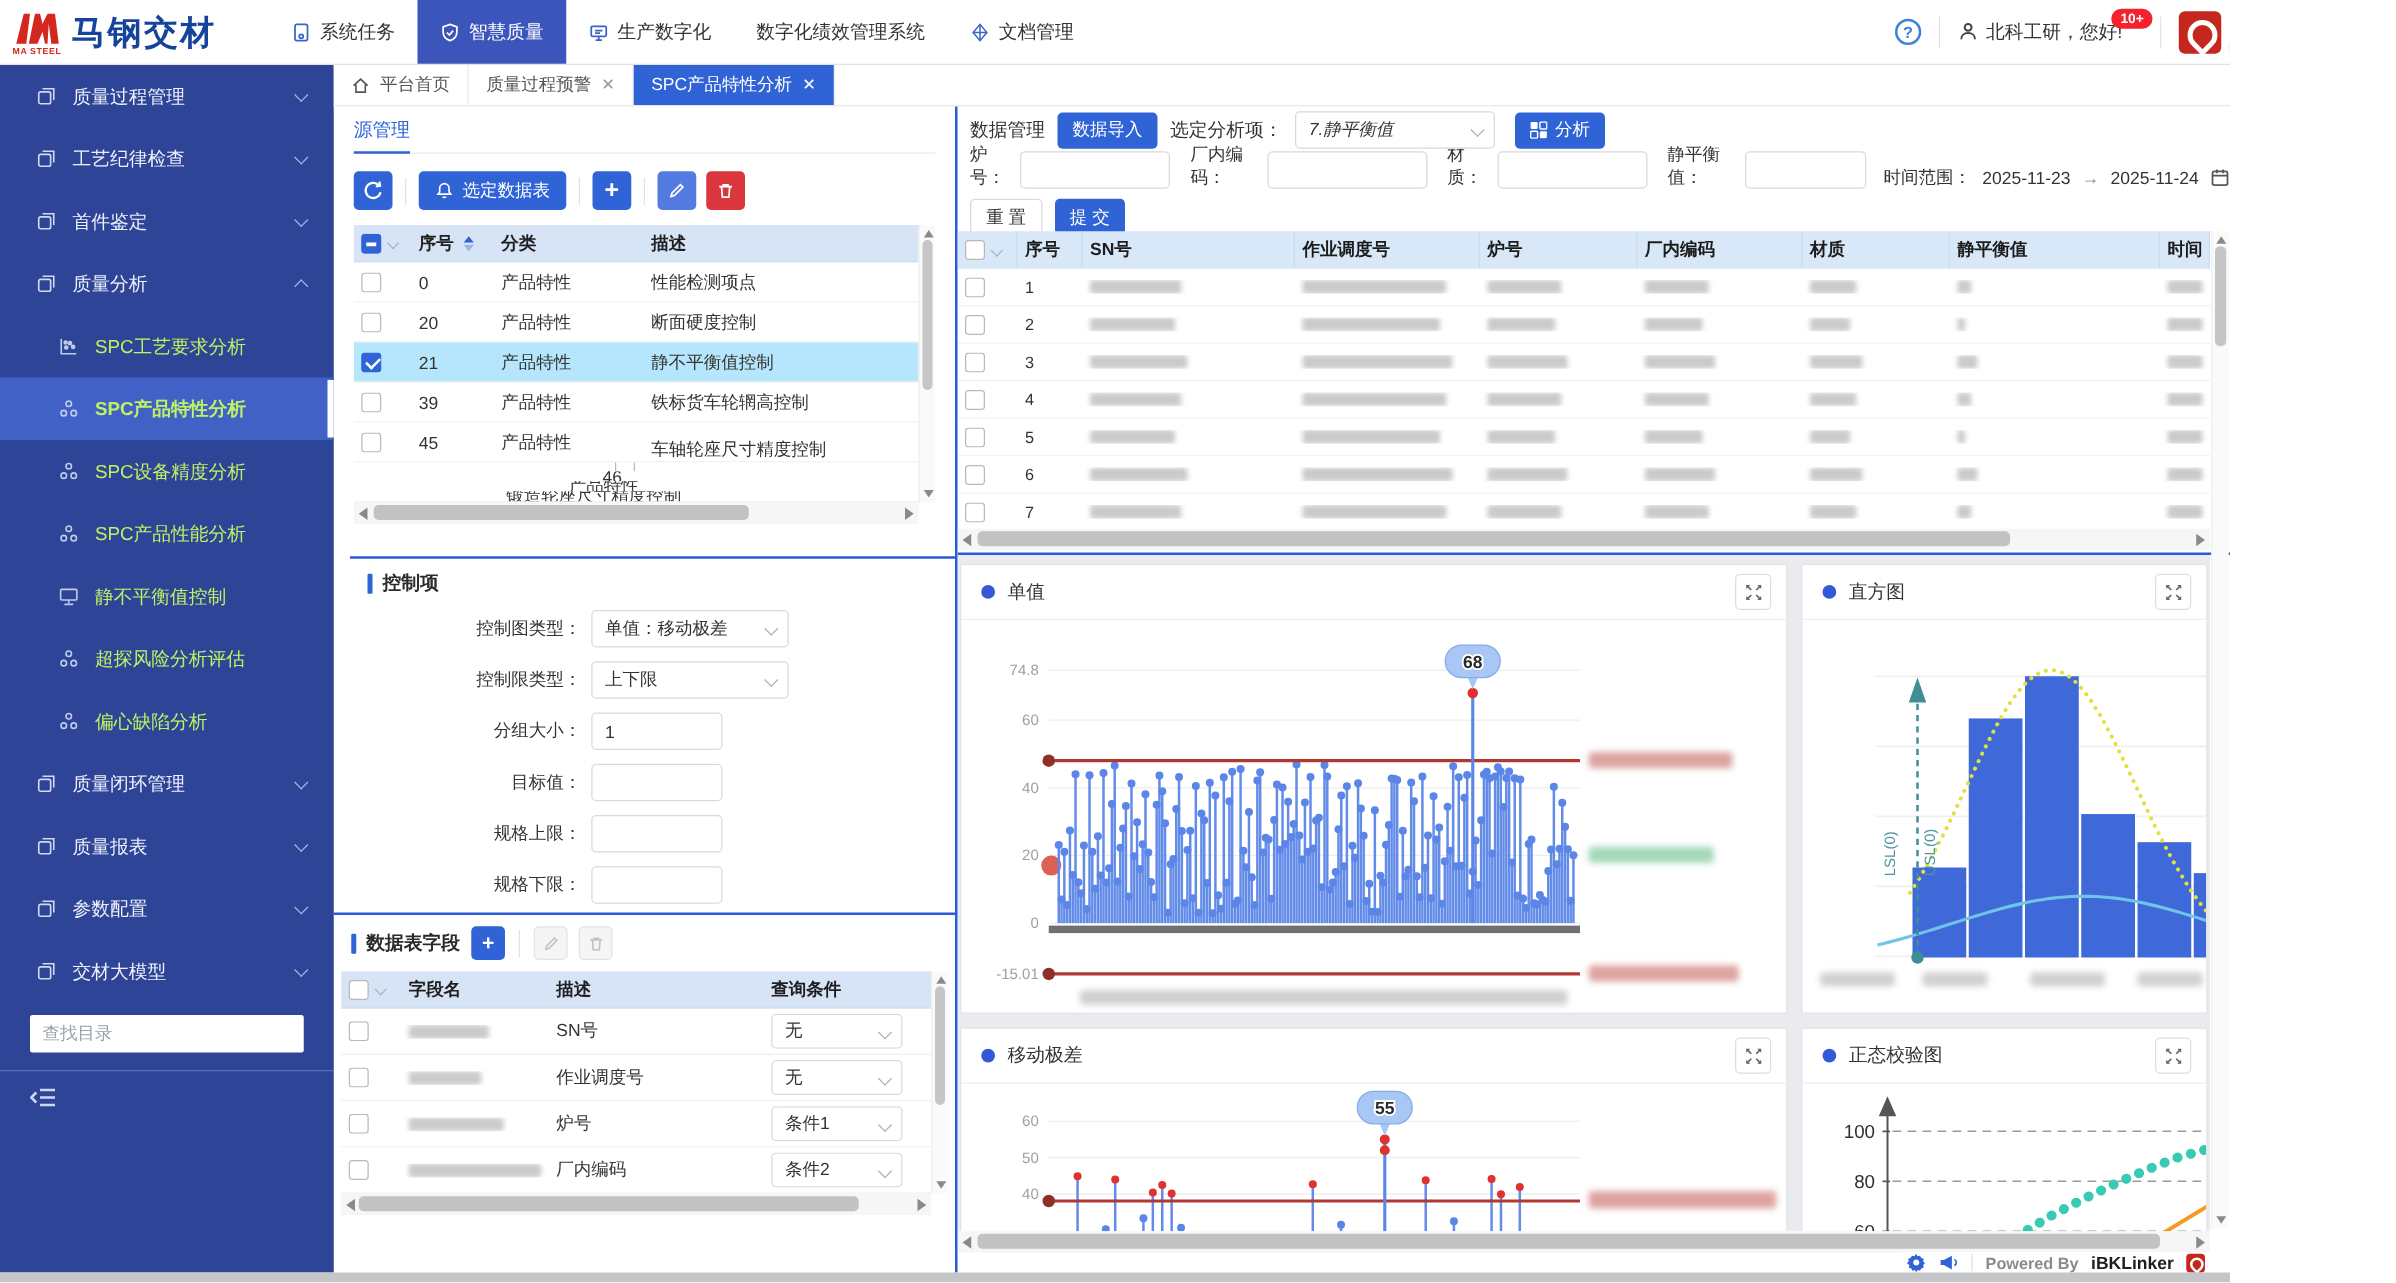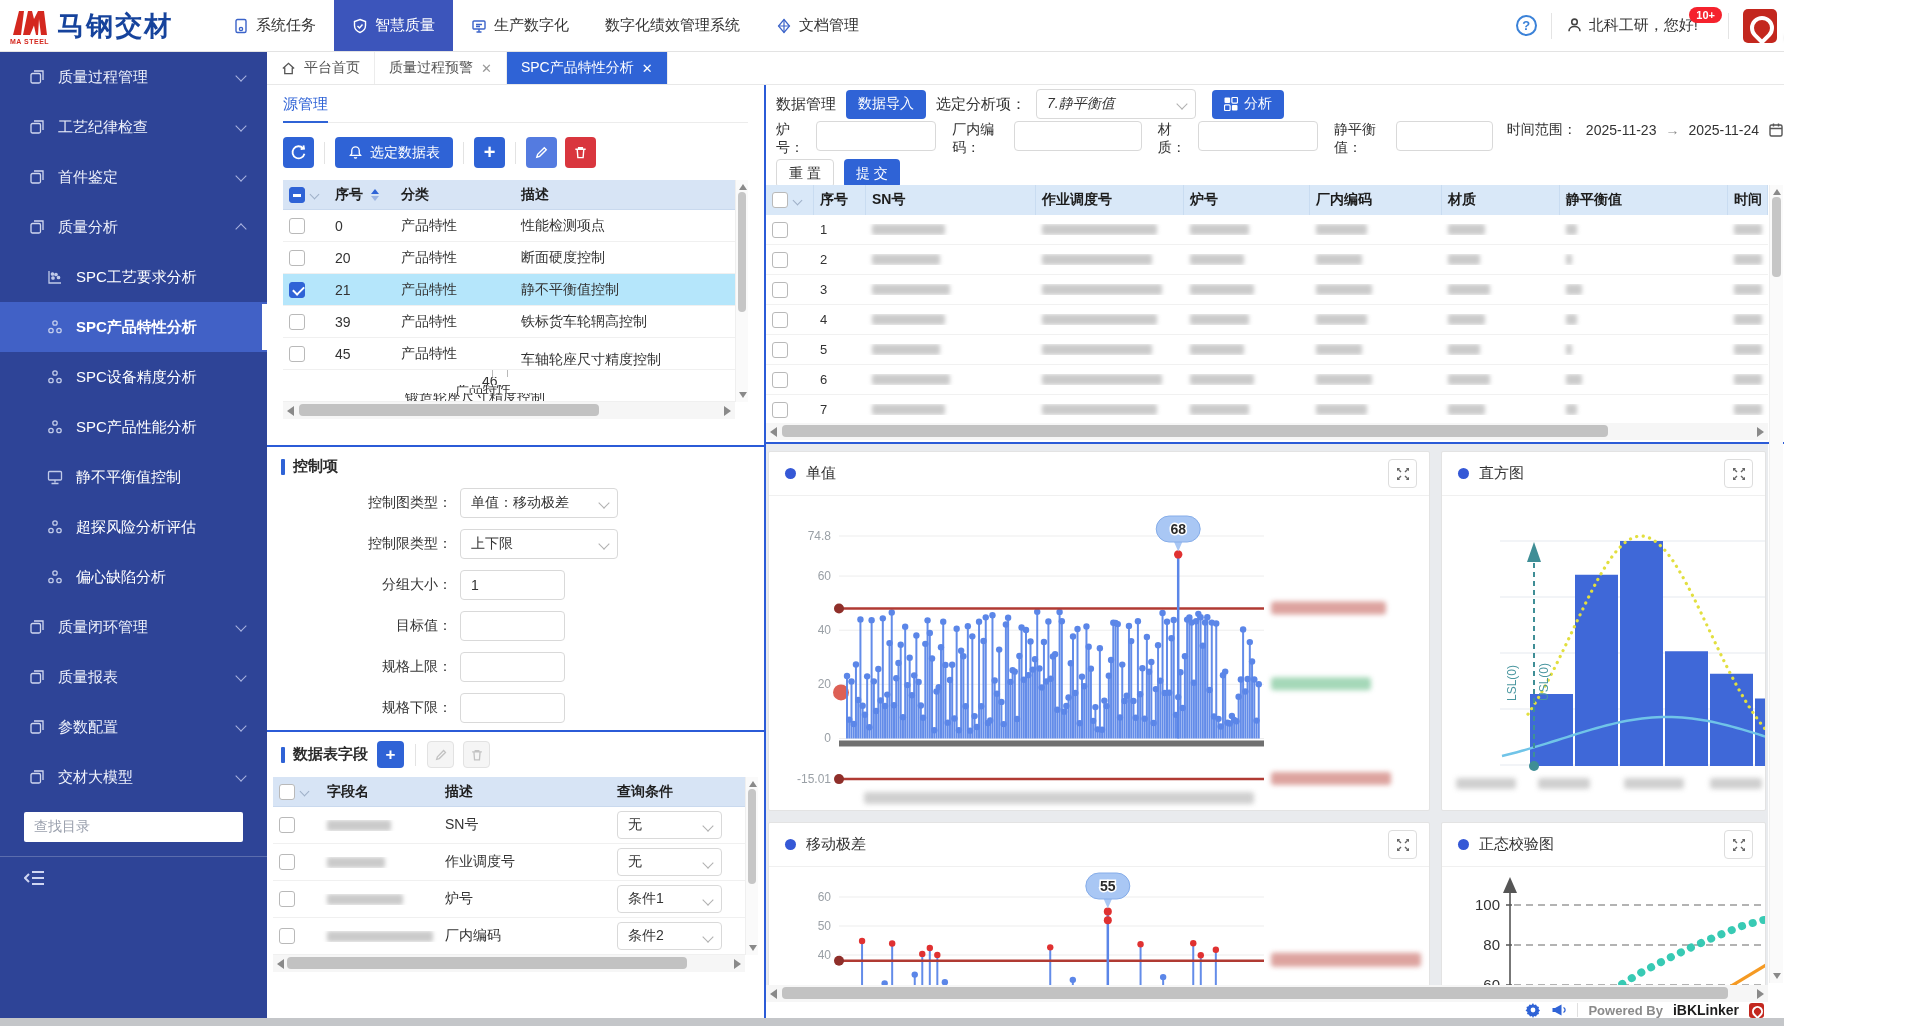--- a/index.html
+++ b/index.html
@@ -25,21 +25,21 @@
 .org-mark{width:34px;height:34px;background:#c3271e;border-radius:5px;position:relative;flex:none;}
 .org-mark::after{content:"";position:absolute;left:7px;top:7px;width:16px;height:16px;border:4px solid #fff;border-radius:50% 50% 0 50%;transform:rotate(45deg);}
 .org-txt{display:flex;flex-direction:column;line-height:1;align-items:center;}
 .org-name{font-size:21px;font-weight:bold;color:#222;letter-spacing:3px;font-family:"Liberation Serif","DejaVu Serif",serif;}
 .org-tiny{margin-top:3px;height:6px;width:120px;background:#b9b9b9;filter:blur(1.5px);border-radius:2px;}
 
 .sidebar{position:absolute;left:0;top:52px;width:267px;bottom:8px;background:#2e4497;color:#fff;z-index:20;display:flex;flex-direction:column;}
 .menu{flex:none;}
 .m-item{position:relative;display:flex;align-items:center;height:50px;font-size:15px;cursor:pointer;color:#eef1fb;}
 .m-item.lvl1{padding-left:28px;}
-.m-item.lvl2{padding-left:46px;color:#ffffff;}
+.m-item.lvl2{padding-left:46px;color:#bef264;}
 .m-item .mi-ic{width:18px;height:18px;margin-right:12px;flex:none;opacity:.92;}
 .m-item .chev{position:absolute;right:22px;width:8px;height:8px;border-right:1.7px solid #aab4e0;border-bottom:1.7px solid #aab4e0;transform:rotate(45deg);margin-top:-3px;}
 .m-item .chev.up{transform:rotate(225deg);margin-top:4px;}
 .m-item.active{background:#4161c6;font-weight:bold;}
 .m-item.active::after{content:"";position:absolute;right:0;top:2px;bottom:2px;width:5px;background:#fff;}
 .side-search{margin:10px 24px 0 24px;height:30px;background:#fff;border-radius:2px;display:flex;align-items:center;padding:0 10px;font-size:14px;color:#9aa0ad;}
 .side-div{margin-top:14px;border-top:1px solid rgba(255,255,255,.22);}
 .collapse{margin:12px 0 0 24px;width:22px;height:18px;cursor:pointer;}
 
 .tabbar{position:absolute;left:267px;top:52px;right:0;height:33px;background:#fff;border-bottom:1px solid #e8e8e8;display:flex;z-index:25;}
@@ -100,21 +100,21 @@
 .redact{display:inline-block;height:11px;border-radius:2px;background:#bdbdbd;filter:blur(2.2px);opacity:.8;vertical-align:middle;}
 
 .mini-btn{width:27px;height:27px;border-radius:4px;display:flex;align-items:center;justify-content:center;border:none;cursor:pointer;}
 .mini-dis{background:#f5f5f5;border:1px solid #e2e2e2;color:#c2c2c2;cursor:default;}
 
 .right{position:absolute;left:766px;top:85px;right:0;bottom:8px;background:#fff;z-index:5;}
 .r-toolbar{display:flex;align-items:center;gap:10px;padding:4px 0 0 10px;height:34px;}
 .r-label{font-size:15px;color:#333;white-space:nowrap;}
 .pbtn{height:29px;border:none;border-radius:4px;background:#2f63d6;color:#fff;font-size:14px;padding:0 12px;display:flex;align-items:center;gap:6px;cursor:pointer;white-space:nowrap;}
 .wbtn{height:29px;border:1px solid #d9d9d9;border-radius:4px;background:#fff;color:#333;font-size:14px;padding:0 12px;display:flex;align-items:center;cursor:pointer;white-space:nowrap;}
-.r-filters{display:flex;align-items:flex-start;gap:8px;padding:2px 0 0 10px;height:32px;font-size:14px;color:#333;}
+.r-filters{display:flex;align-items:flex-end;gap:8px;padding:2px 0 0 10px;height:32px;font-size:14px;color:#333;}
 .r-actions{display:flex;align-items:center;gap:10px;padding:7px 0 0 10px;height:38px;}
 .daterange{display:flex;align-items:center;gap:9px;margin-left:6px;font-size:14px;color:#333;white-space:nowrap;}
 .dr-arrow{color:#8a8a8a;}
 
 .rtable{position:absolute;left:0;right:16px;top:100px;}
 .rt-head{display:flex;height:30px;background:#d9e8f8;align-items:center;font-size:14px;font-weight:bold;color:#1c1c1c;}
 .rt-head .fcell{border-right:1px solid #c9dcf1;height:100%;}
 .rt-row{display:flex;height:30px;align-items:center;border-bottom:1px solid #f1f1f1;font-size:13px;color:#333;}
 .rdivider{position:absolute;left:0;right:0;top:357px;height:2px;background:#2b5bd7;}
 
@@ -547,21 +547,21 @@
           <i class="arr dn"></i>
           <div class="thumb" style="top:12px;height:120px;"></div>
       </div>
       <div class="hsb" style="margin-right:13px;">
         <i class="la"></i>
           <i class="ra"></i>
           <div class="thumb" style="left:16px;width:300px;"></div>
       </div>
     </div>
 
-    <div class="sec" style="position:absolute;top:360px;left:0;right:0;">
+    <div class="sec" style="position:absolute;top:360px;left:13px;right:0;">
       <div class="sec-title">控制项</div>
       <div class="cform" id="ctrlForm">
           <div class="crow">
             <span class="lab">控制图类型：</span>
             <div class="sel" style="width: 158px;">
               <span>单值：移动极差</span>
             </div>
           </div>
           <div class="crow">
             <span class="lab">控制限类型：</span>

